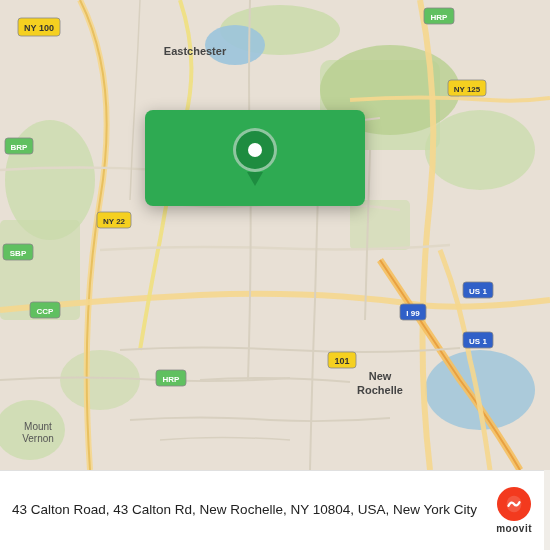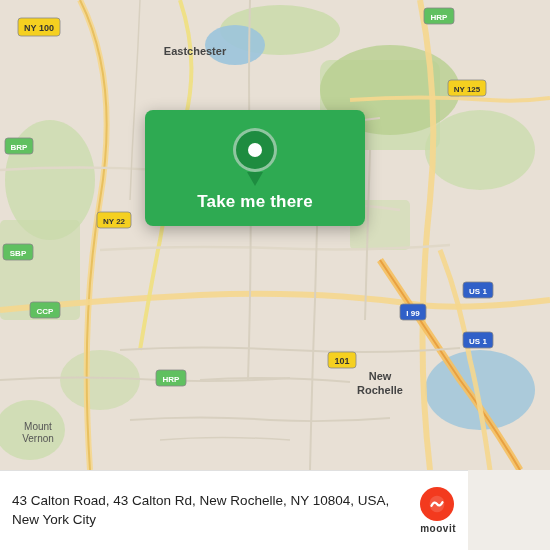--- a/index.html
+++ b/index.html
@@ -81,21 +81,21 @@
       color: white;
       font-size: 17px;
       font-weight: 600;
       text-align: center;
       cursor: pointer;
       letter-spacing: 0.2px;
     }
 
     
     .info-bar {
-      width: 468px;
+      width: 544px;
       height: 80px;
       background: white;
       position: absolute;
       bottom: 0;
       left: 0;
       display: flex;
       align-items: center;
       padding: 0 12px 0 12px;
       border-top: 1px solid #e0e0e0;
     }
@@ -103,20 +103,21 @@
     .address-text {
       flex: 1;
       font-size: 13.5px;
       color: #222;
       line-height: 1.4;
     }
 
     .moovit-logo {
       display: flex;
       flex-direction: column;
+      align-items: center;
       margin-left: 10px;
     }
 
     .moovit-icon {
       width: 34px;
       height: 34px;
       background: #f33a1e;
       border-radius: 50%;
       display: flex;
       align-items: center;
@@ -249,21 +250,20 @@
       <text x="38" y="442" text-anchor="middle" font-size="10" fill="#555" font-weight="500">Vernon</text>
     </svg>
 
     <div class="location-card">
       <div class="pin-icon">
         <div class="pin-circle">
           <div class="pin-dot"></div>
         </div>
         <div class="pin-tail"></div>
       </div>
-      <div class="take-me-there-btn">Take me there</div>
     </div>
 
   </div>
 
   <div class="info-bar">
     <div class="address-text">43 Calton Road, 43 Calton Rd, New Rochelle, NY 10804, USA, New York City</div>
     <div class="moovit-logo">
       <div class="moovit-icon">
         <svg viewBox="0 0 24 24" fill="none" xmlns="http://www.w3.org/2000/svg">
           <path d="M12 3 C7 3 4 7 4 12 C4 17 7 21 12 21 C17 21 20 17 20 12 C20 7 17 3 12 3Z" fill="white" opacity="0.15"></path>

